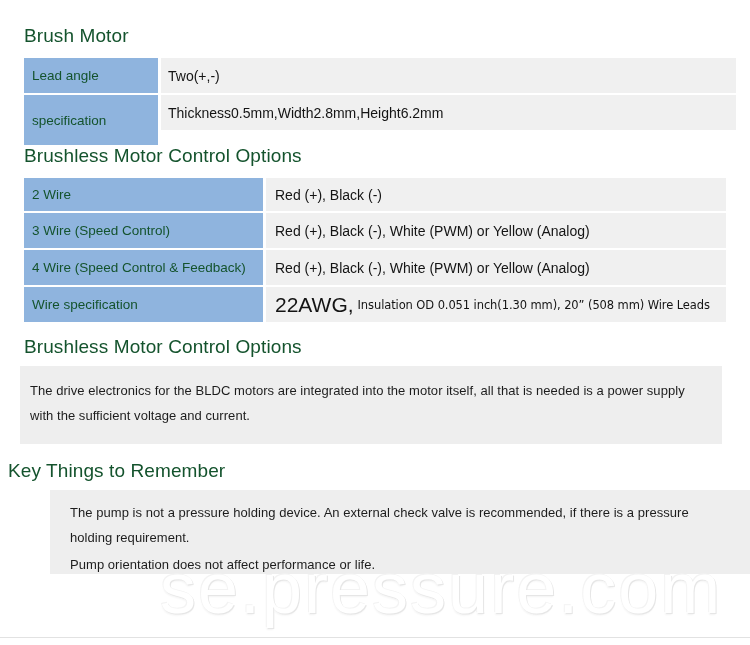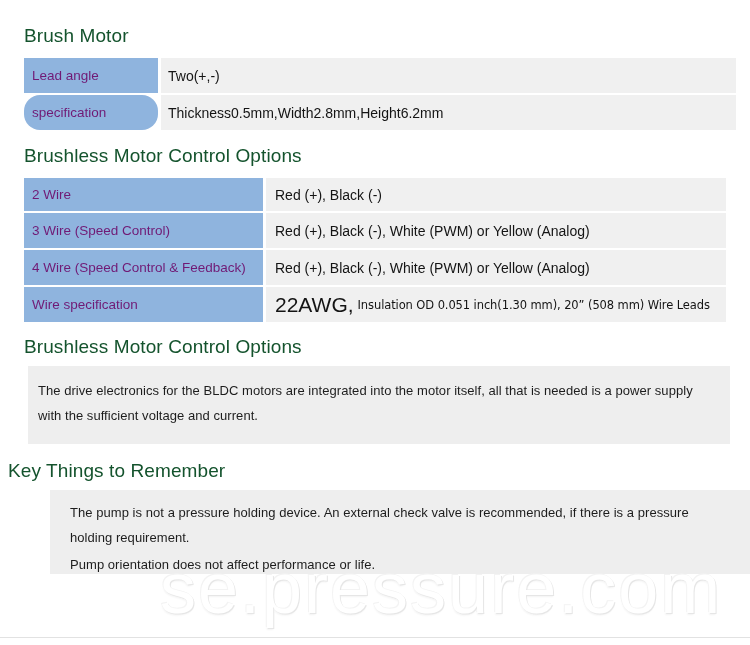--- a/index.html
+++ b/index.html
@@ -41,21 +41,21 @@
     border-spacing: 0;
   }
   .tbl .row {
     position: relative;
     display: flex;
     align-items: stretch;
     margin-bottom: 2px;
   }
   .cell-key {
     background: #8fb4de;
-    color: #701a75;
+    color: #14532d;
     font-size: 13.5px;
     display: flex;
     align-items: center;
     padding-left: 8px;
     box-sizing: border-box;
   }
   .cell-val {
     background: #f0f0f0;
     color: #141414;
     font-size: 14px;
@@ -129,21 +129,21 @@
   <div class="heading" style="left:24px; top:25px;">Brush Motor</div>
 
   <div class="tbl" id="table-brush" style="left:24px; top:58px; width:712px;">
 
     <div class="row">
       <div class="cell-key" style="width:134px; height:35px;">Lead angle</div>
       <div class="cell-val" style="width:575px; height:35px;">Two(+,-)</div>
     </div>
 
     <div class="row">
-      <div class="cell-key" style="width:134px; height:35px;border-radius:16px;">specification</div>
+      <div class="cell-key" style="width:134px; height:50px;">specification</div>
       <div class="cell-val" style="width:575px; height:35px;text-align:right;">Thickness0.5mm,Width2.8mm,Height6.2mm</div>
     </div>
   </div>
 
   <div class="heading" style="left:24px; top:145px;">Brushless Motor Control Options</div>
 
   <div class="tbl" id="table-brushless" style="left:24px; top:178px; width:702px;">
 
     <div class="row">
       <div class="cell-key" style="width:239px; height:33px;">2 Wire</div>
@@ -164,21 +164,21 @@
       <div class="cell-key" style="width:239px; height:35px;">Wire specification</div>
       <div class="cell-val" style="width:460px; height:35px;">
         <span class="awg-big">22AWG,</span>
         <span class="awg-small" style="margin-left:4px;">Insulation OD 0.051 inch(1.30 mm), 20” (508 mm) Wire Leads</span>
       </div>
     </div>
   </div>
 
   <div class="heading" style="left:24px; top:336px;">Brushless Motor Control Options</div>
 
-  <div class="notebox" style="left:28px; top:366px; width:702px; height:78px; padding:12px 22px 0 10px;">
+  <div class="notebox" style="left:20px; top:366px; width:702px; height:78px; padding:12px 22px 0 10px;">
     <p>The drive electronics for the BLDC motors are integrated into the motor itself, all that is needed is a power supply with the sufficient voltage and current.</p>
   </div>
 
   <div class="heading" style="left:8px; top:460px;">Key Things to Remember</div>
 
   <div class="notebox" style="left:24px; top:490px; width:702px; height:84px; padding:10px 26px 0 20px;margin-left:26px;">
     <p>The pump is not a pressure holding device. An external check valve is recommended, if there is a pressure holding requirement.</p>
     <p style="margin-top:2px;">Pump orientation does not affect performance or life.</p>
   </div>
 

